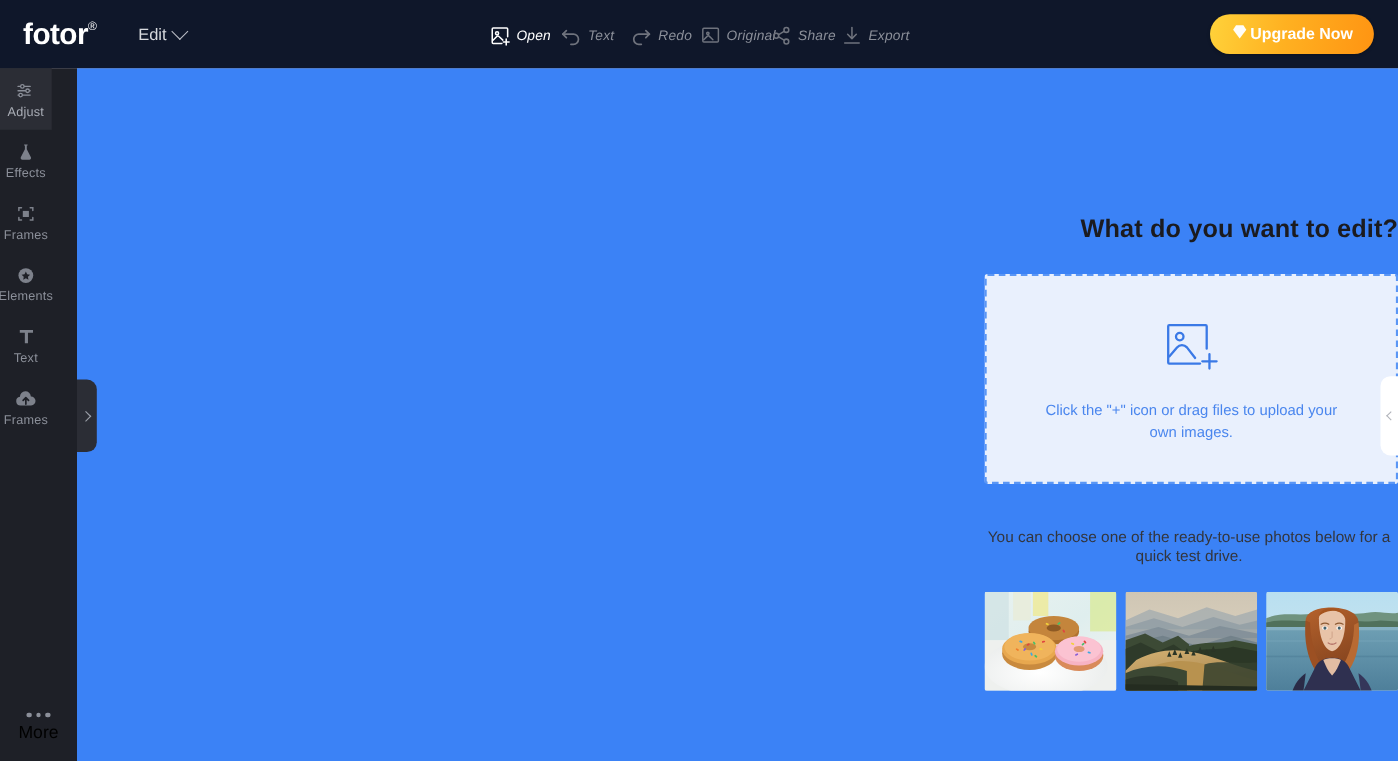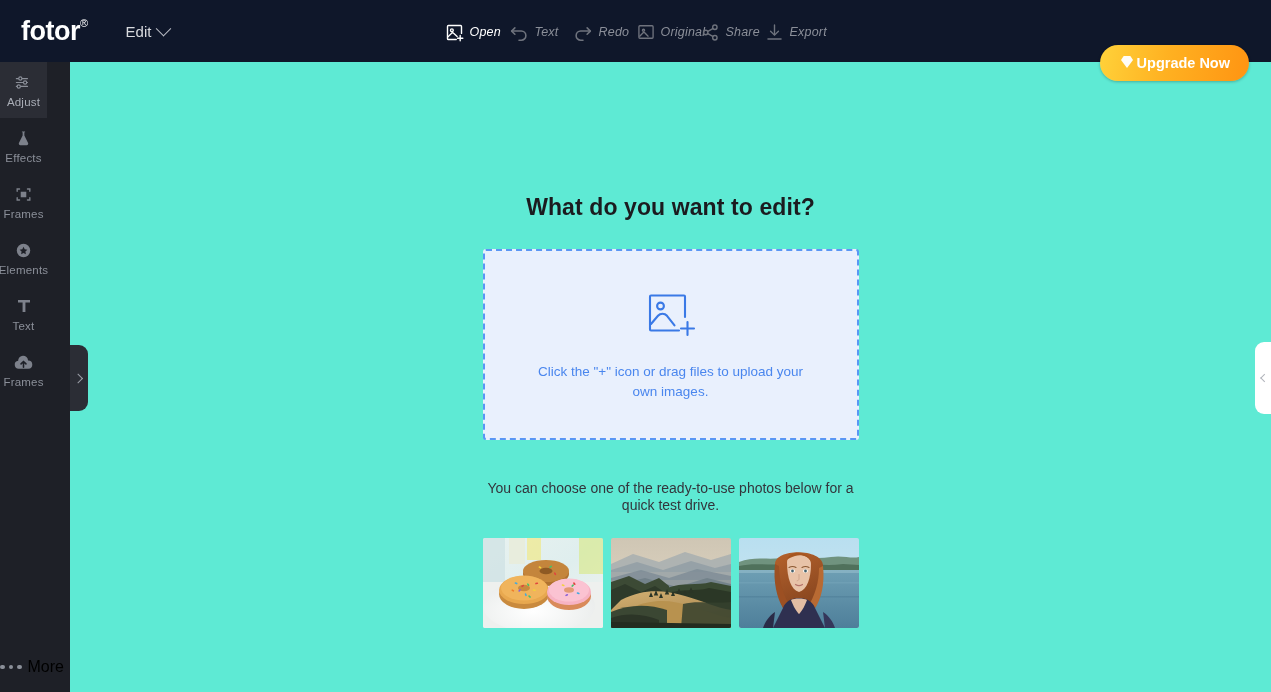--- a/index.html
+++ b/index.html
@@ -74,21 +74,20 @@
     position: absolute; right: 22px; top: 13px;
     height: 36px; padding: 0 19px;
     border: none; border-radius: 18px;
     background: linear-gradient(100deg,#ffd23a 0%, #ffb121 45%, #ff9412 100%);
     color: #ffffff;
     font-size: 14.5px; font-weight: 700;
     font-family: "Liberation Sans", sans-serif;
     display: flex; align-items: center; gap: 2px;
     cursor: pointer;
     box-shadow: 0 1px 3px rgba(0,0,0,.25);
-    margin-top: 32px;
   }
 
   
   .sidebar {
     position: absolute; top: 62px; left: 0;
     width: 70px; height: 630px;
     background: #1e2027;
     z-index: 20;
   }
   .side-item {
@@ -98,21 +97,21 @@
     gap: 4px;
     cursor: pointer;
   }
   .side-item .sicon { height: 20px; display:flex; align-items:center; justify-content:center; }
   .side-item .slabel { font-size: 11.5px; color: #8b8f99; letter-spacing: .2px; }
   .side-item.active { background: #2b2d35; }
   .side-item.active .slabel { color: #a9adb6; }
   .side-more {
     position: absolute; bottom: 16px; left: 0;
     width: 70px;
-    display: flex; flex-direction: row; align-items: center; gap: 6px;
+    display: flex; flex-direction: column; align-items: center; gap: 6px;
     cursor: pointer;
   }
   .dots { display: flex; gap: 4px; }
   .dots i { width: 4.5px; height: 4.5px; border-radius: 50%; background: #8b8f99; display:block; }
 
   
   .handle-left {
     position: absolute; left: 70px; top: 345px;
     width: 18px; height: 66px;
     background: #2b2d35;
@@ -140,22 +139,22 @@
     width: 6px; height: 6px;
     border-left: 1.6px solid #b0b3ba;
     border-top: 1.6px solid #b0b3ba;
     transform: rotate(-45deg) translate(1px,1px);
   }
 
   
   .canvas {
     position: absolute; top: 62px; left: 70px;
     width: 1201px; height: 630px;
-    background: #5eead4;
-    display: flex; flex-direction: column; align-items: center;
+    background: #3b82f6;
+    display: flex; flex-direction: column; align-items: flex-end;
   }
   .title {
     margin-top: 132px;
     font-size: 23px;
     font-weight: 700;
     color: #1b1b1f;
     letter-spacing: .1px;
   }
   .dropzone {
     margin-top: 28px;

